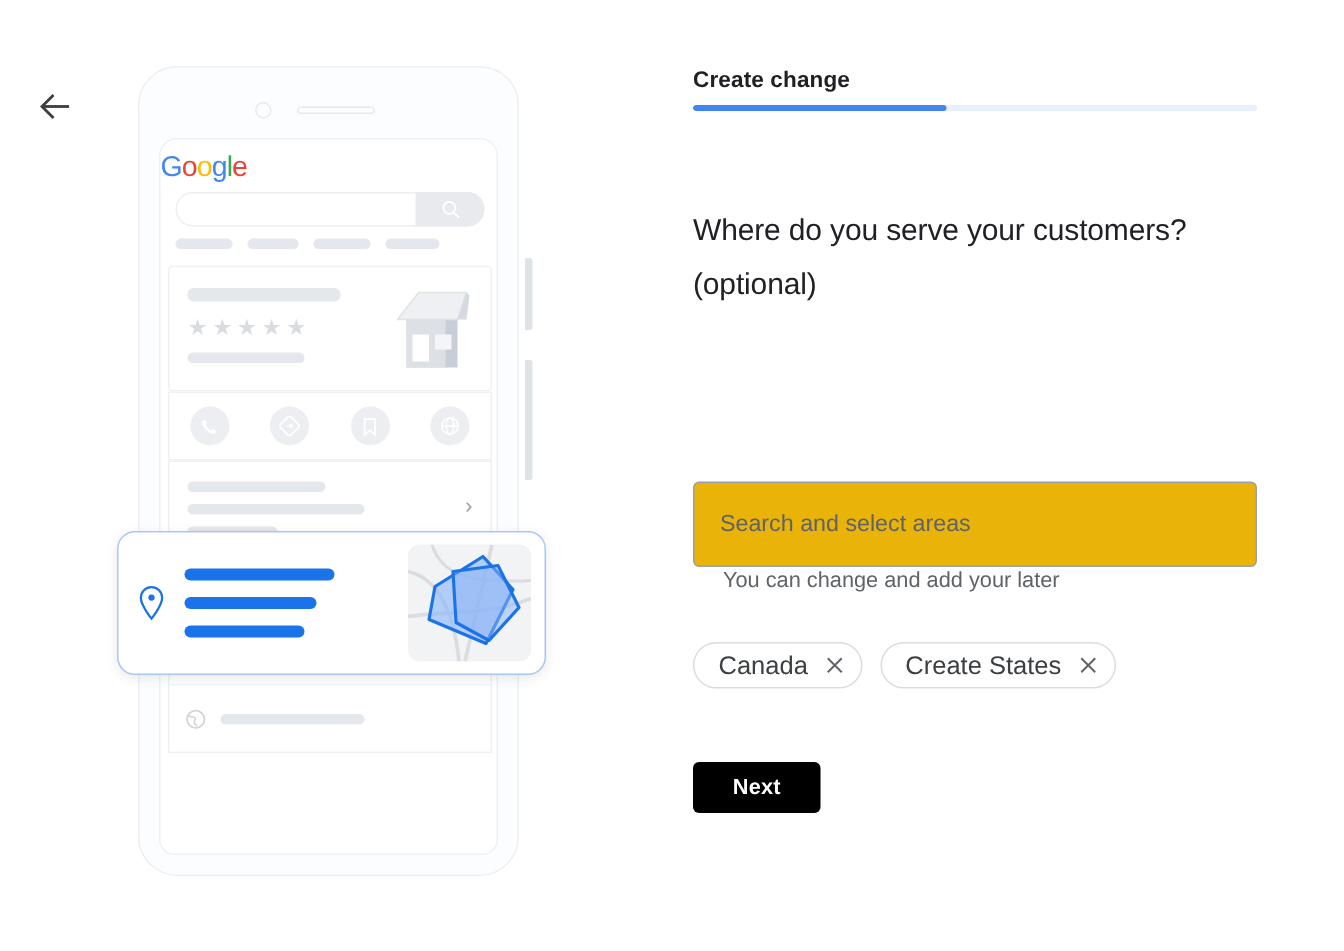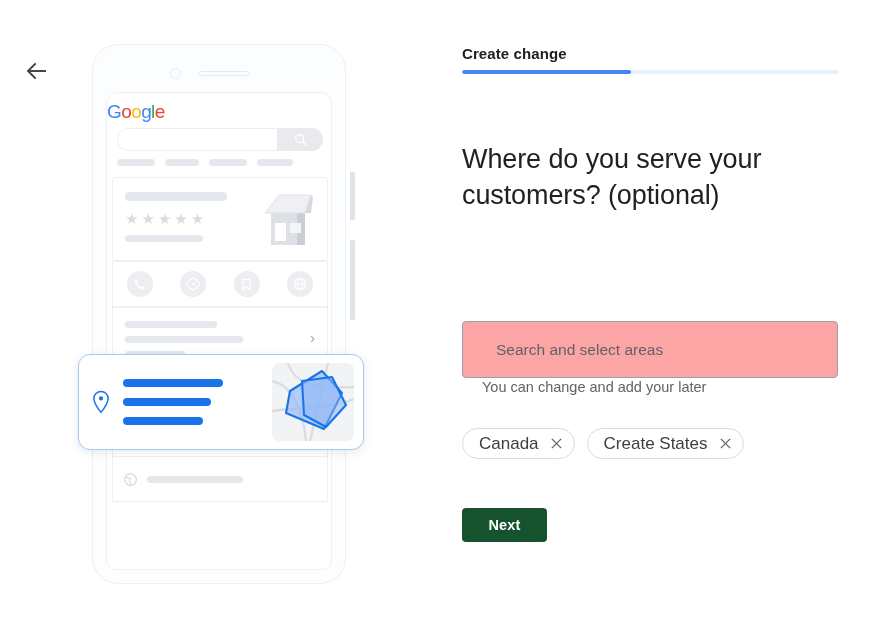--- a/index.html
+++ b/index.html
@@ -185,39 +185,39 @@
   .progress-track {
     position: absolute; left: 0; top: 70px;
     width: 376px; height: 4px;
     background: #e8f0fe; border-radius: 2px; overflow: hidden;
   }
   .progress-fill { height: 100%; background: #4285f4; border-radius: 2px; }
 
   .headline {
     position: absolute; left: 0; top: 123px;
     width: 340px;
-    font-size: 27px; line-height: 36px;
+    font-size: 20px; line-height: 36px;
     font-weight: 400; color: #202124;
     letter-spacing: -0.1px;
   }
   .subtext {
     position: absolute; left: 0; top: 230px;
     width: 320px;
     font-size: 14.5px; line-height: 21px;
     color: #3c4043;
   }
 
   .field {
     position: absolute; left: 0; top: 321px;
     width: 376px; height: 57px;
     border: 1px solid #9aa0a6;
     border-radius: 4px;
-    background: #fca5a5;
+    background: #eab308;
     display: flex; align-items: center;
-    padding: 0 33px;
+    padding: 0 17px;
   }
   .field-placeholder { font-size: 15.5px; color: #5f6368; }
 
   .helper {
     position: absolute; left: 20px; top: 379px;
     font-size: 14.5px; color: #5f6368;
   }
 
   .chips {
     position: absolute; left: 0; top: 428px;
@@ -430,16 +430,16 @@
           <span class="chip-label">Create States</span>
           <span class="chip-x">
             <svg width="13" height="13" viewBox="0 0 14 14">
               <line x1="2" y1="2" x2="12" y2="12" stroke="#5f6368" stroke-width="1.4"></line>
               <line x1="12" y1="2" x2="2" y2="12" stroke="#5f6368" stroke-width="1.4"></line>
             </svg>
           </span>
         </div>
       </div>
 
-    <button class="next-btn" style="background: #14532d;">Next</button>
+    <button class="next-btn" style="background: #000000;">Next</button>
 
   </div>
 </div>
 
 </body></html>

